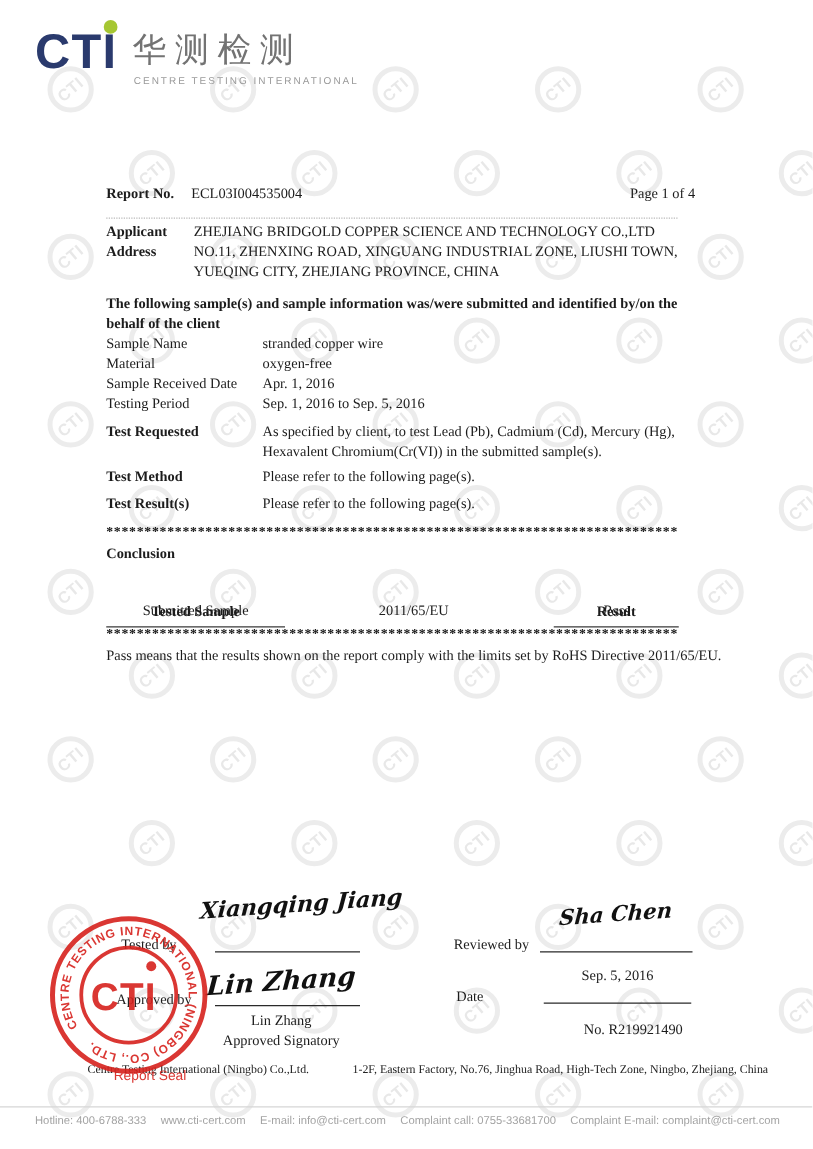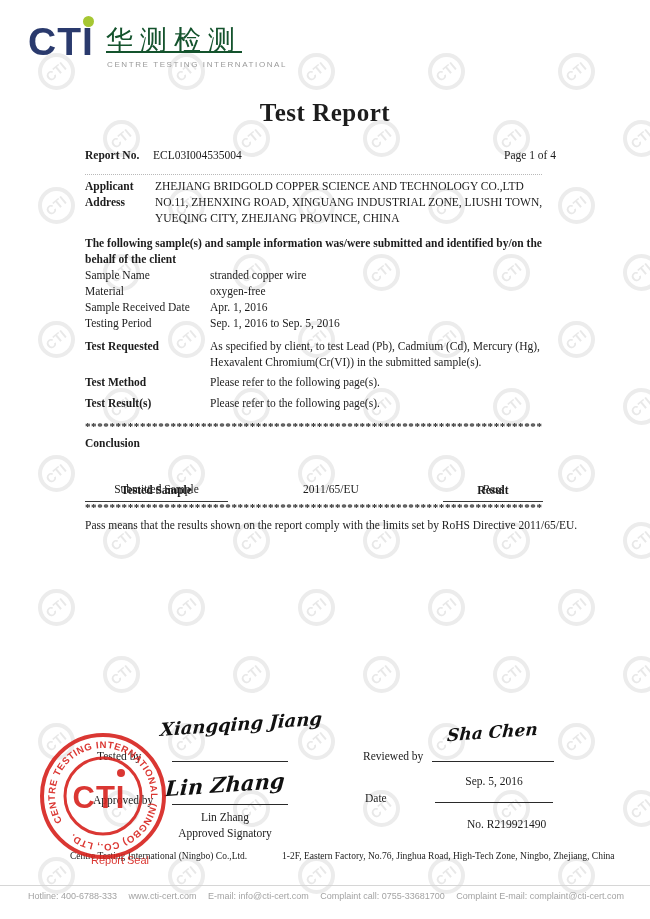--- a/index.html
+++ b/index.html
@@ -22,22 +22,22 @@
   .wm span { color: #e8e8e8; font: bold 13px "Liberation Sans", sans-serif;
              transform: rotate(-40deg); letter-spacing: .5px; }
 
   .content { position: absolute; inset: 0; z-index: 1; }
 
   
   .logo-text { font: bold 39px "Liberation Sans", sans-serif; color: #2a3a6d;
                letter-spacing: 1px; position: relative; display: inline-block; line-height: 1; }
   .logo-dot { position: absolute; right: 0px; top: -6px; width: 11px; height: 11px;
               border-radius: 50%; background: #a6c733; }
-  .cn { font-family: "Liberation Sans", sans-serif; color: #14532d; font-size: 27px;
-        letter-spacing: 7px; line-height: 1; white-space: nowrap; text-decoration: underline; }
+  .cn { font-family: "Liberation Sans", sans-serif; color: #737373; font-size: 27px;
+        letter-spacing: 7px; line-height: 1; white-space: nowrap; }
   .cn-sub { font-family: Liberation Sans, sans-serif; color: #9a9a9a; font-size: 8px;
             letter-spacing: 1.6px; white-space: nowrap; text-align: right; }
 
   .doc-title { width: 100%; text-align: center; font-size: 25px; font-weight: bold; letter-spacing: .5px; }
 
   .dotline { border-top: 1.5px dotted #b9b9b9; height: 0; }
   .ast { width: 457px; overflow: hidden; white-space: nowrap; font-size: 11px;
          letter-spacing: .6px; font-weight: bold; }
 
   .hdr-underline { border-bottom: 1.5px solid #3a3a3a; padding-bottom: 5px; margin-top: 28px; }
@@ -262,21 +262,20 @@
 
   <div class="content">
 
     <div class="abs" style="left:28px; top:22px;">
       <span class="logo-text">CTI</span>
       <span class="logo-dot"></span>
     </div>
     <div class="abs cn" style="left:106px; top:27px;">华测检测</div>
     <div class="abs cn-sub" style="left:107px; top:60px;">CENTRE TESTING INTERNATIONAL</div>
 
-    <div class="abs doc-title" style="left:0; top:99px;">Test Report</div>
 
     <span class="abs b" style="left:85px; top:149px;">Report No.</span>
     <span class="abs" style="left:153px; top:149px;">ECL03I004535004</span>
     <span class="abs" style="left:504px; top:149px;">Page 1 of 4</span>
     <div class="abs dotline" style="left:85px; top:174px; width:457px;"></div>
 
     <span class="abs b" style="left:85px; top:180px;">Applicant</span>
     <span class="abs" style="left:155px; top:180px;">ZHEJIANG BRIDGOLD COPPER SCIENCE AND TECHNOLOGY CO.,LTD</span>
     <span class="abs b" style="left:85px; top:196px;">Address</span>
     <span class="abs" style="left:155px; top:196px;">NO.11, ZHENXING ROAD, XINGUANG INDUSTRIAL ZONE, LIUSHI TOWN,</span>

